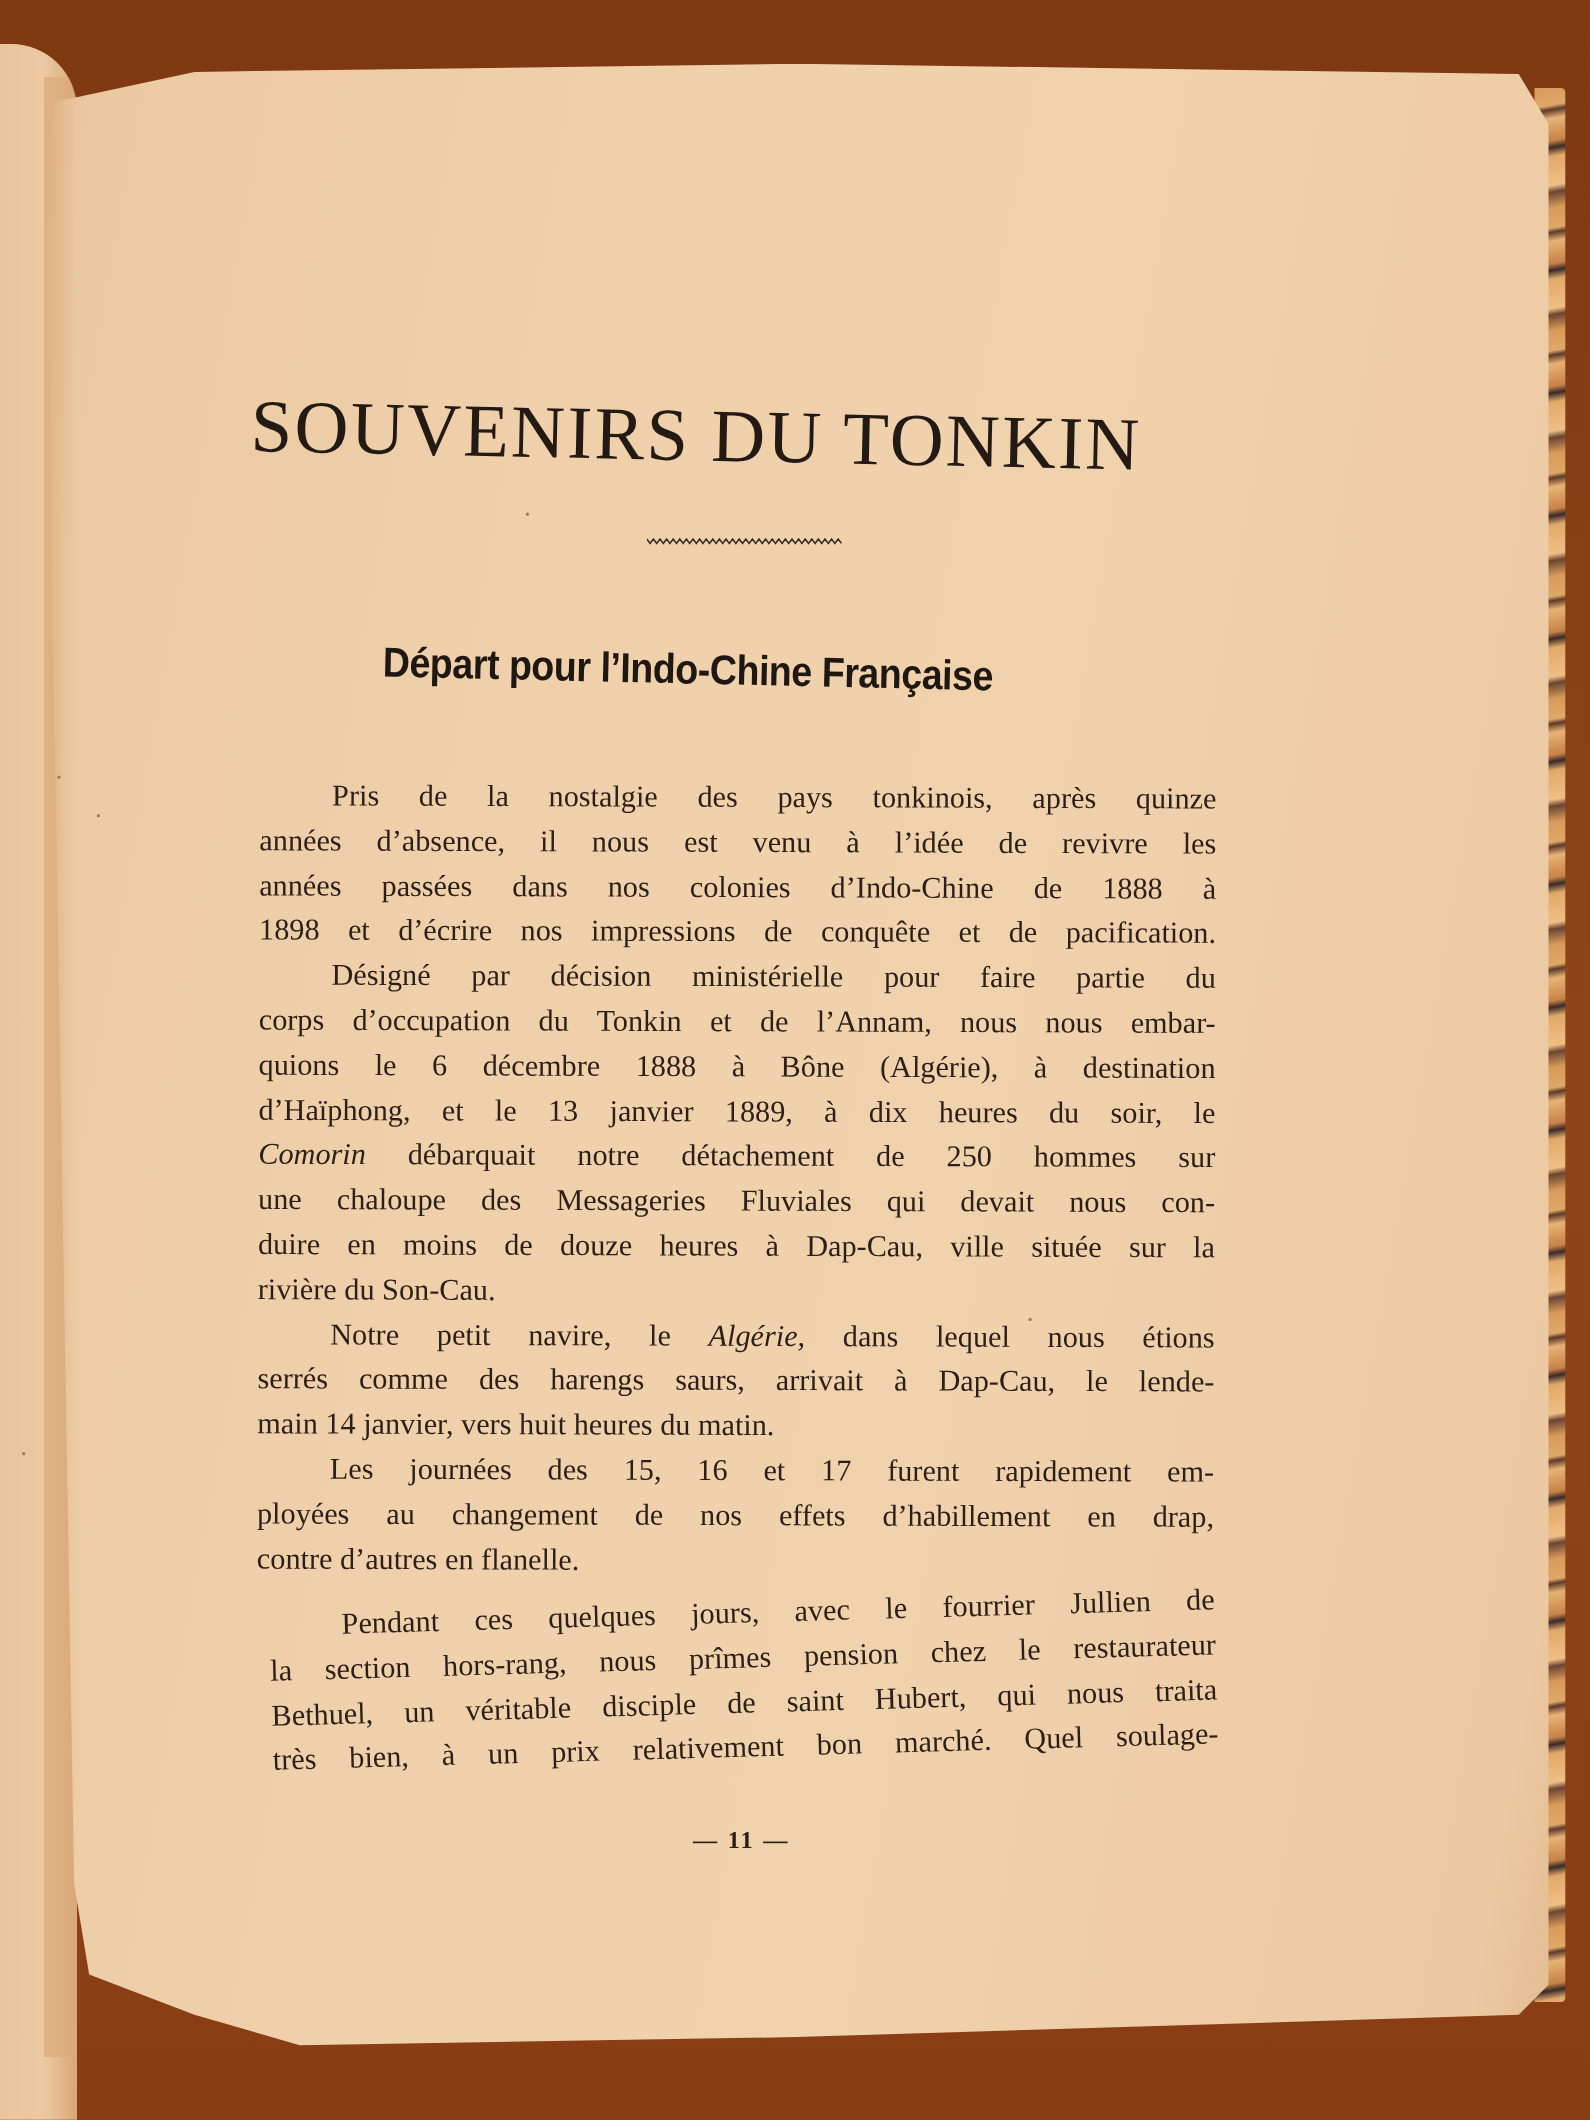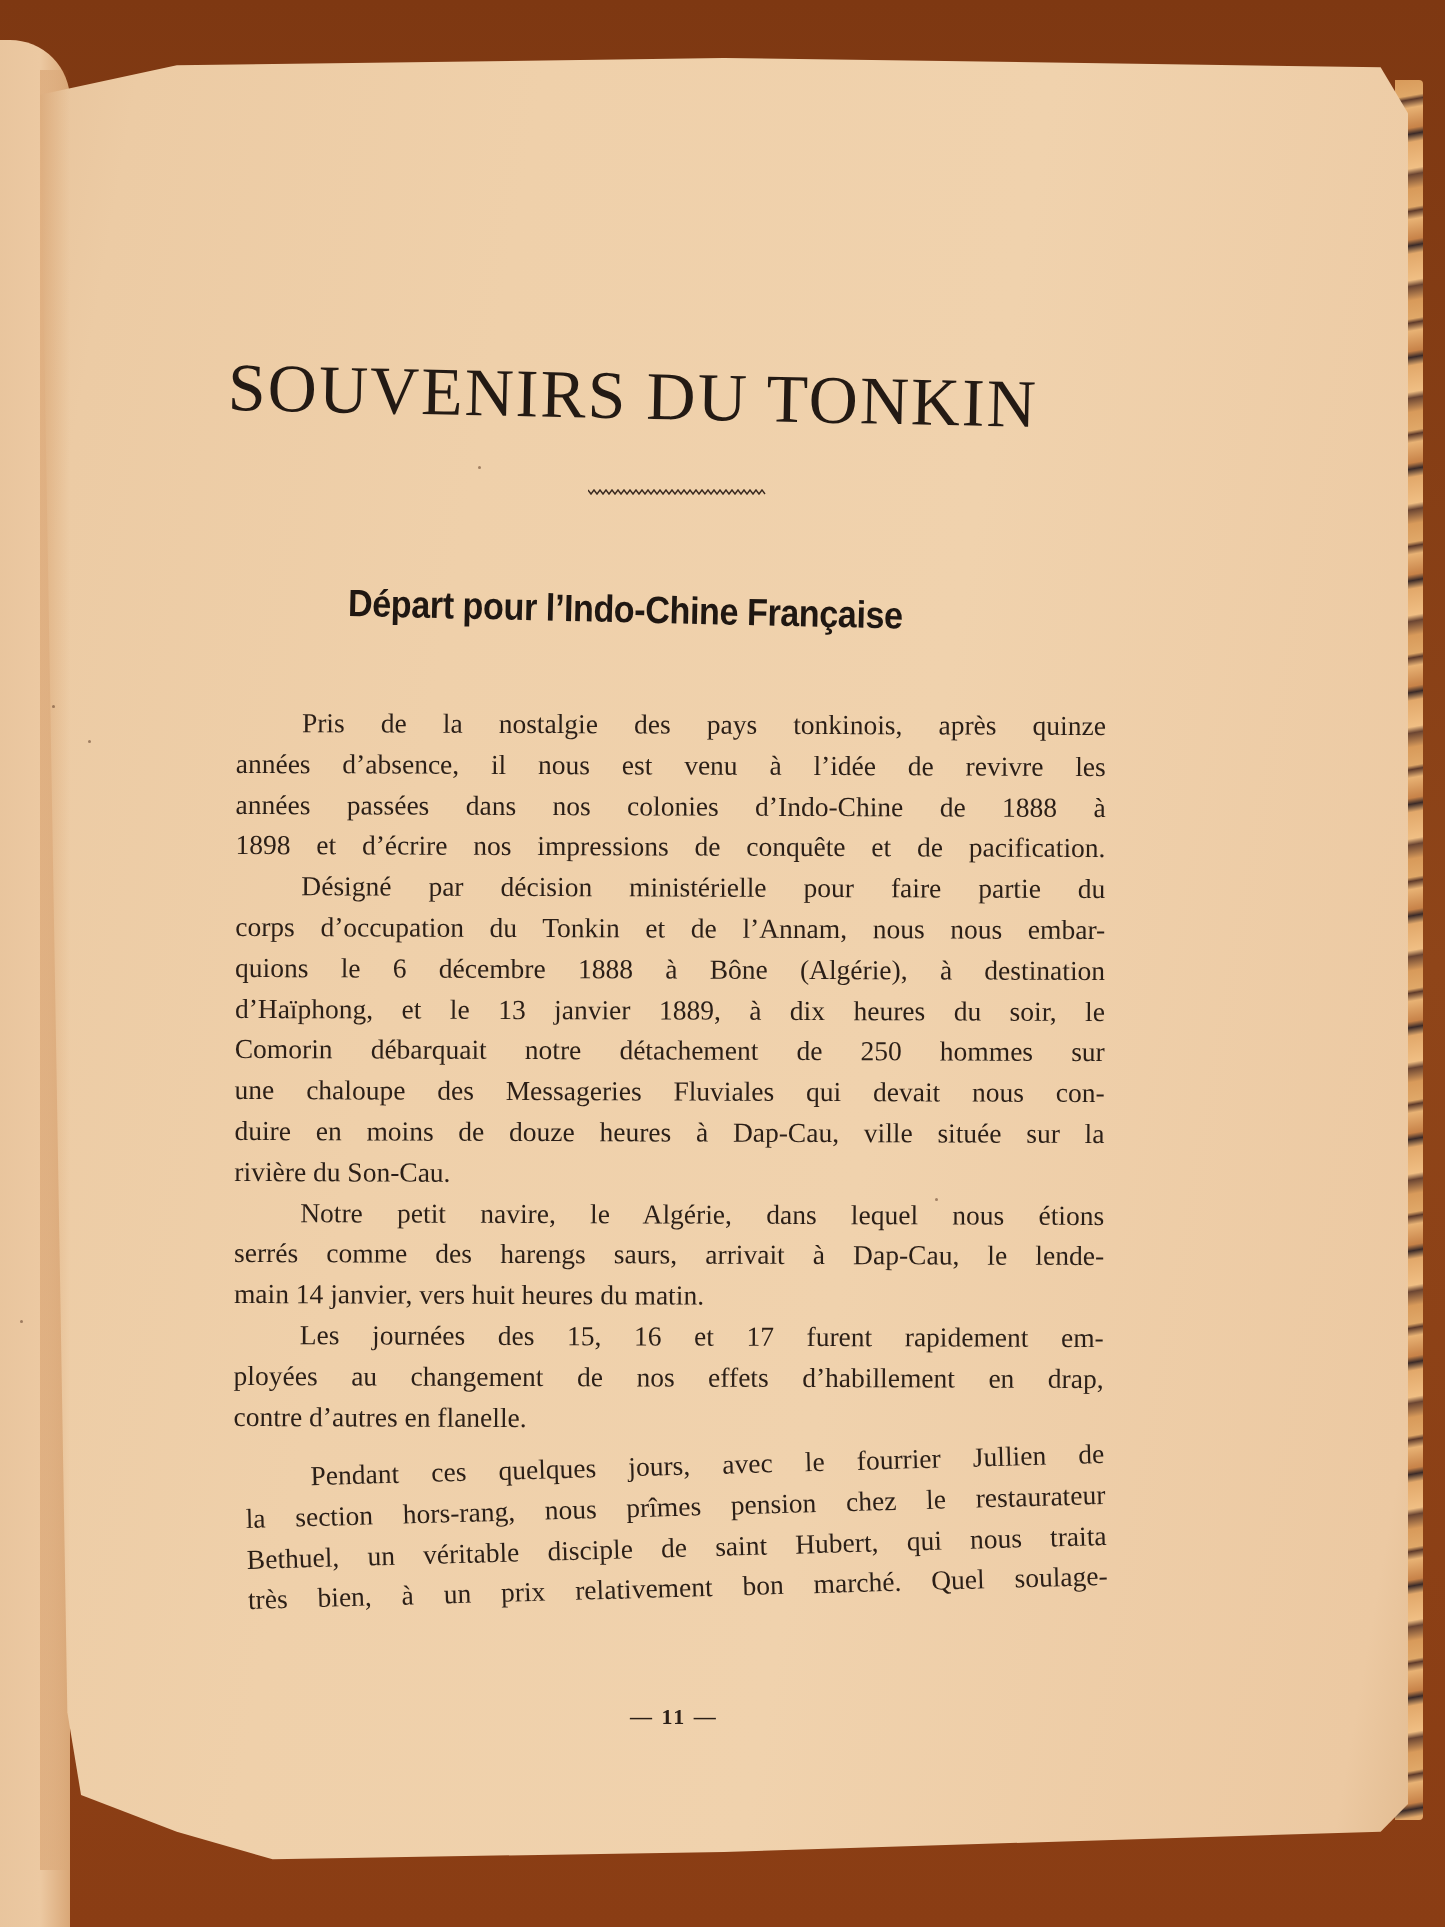--- a/index.html
+++ b/index.html
@@ -120,36 +120,37 @@
       text-align-last: justify;
       height: 40.8px;
     }
     .line.last {
       text-align-last: left;
     }
     .line.indent {
       padding-left: 66px;
     }
     .it {
+      font-style: italic;
     }
     .tilt {
       position: absolute;
       left: 244px;
       top: 1458px;
       width: 860px;
       font-size: 27.5px;
       line-height: 40.8px;
       color: #2b1f17;
       transform: rotate(-1.6deg);
       transform-origin: left top;
     }
     .page-number {
       position: absolute;
       left: 630px;
-      top: 1704px;
+      top: 1660px;
       font-size: 22px;
       font-weight: bold;
       color: #2b1f17;
       letter-spacing: 2px;
     }
     .speck {
       position: absolute;
       width: 3px;
       height: 3px;
       border-radius: 50%;

